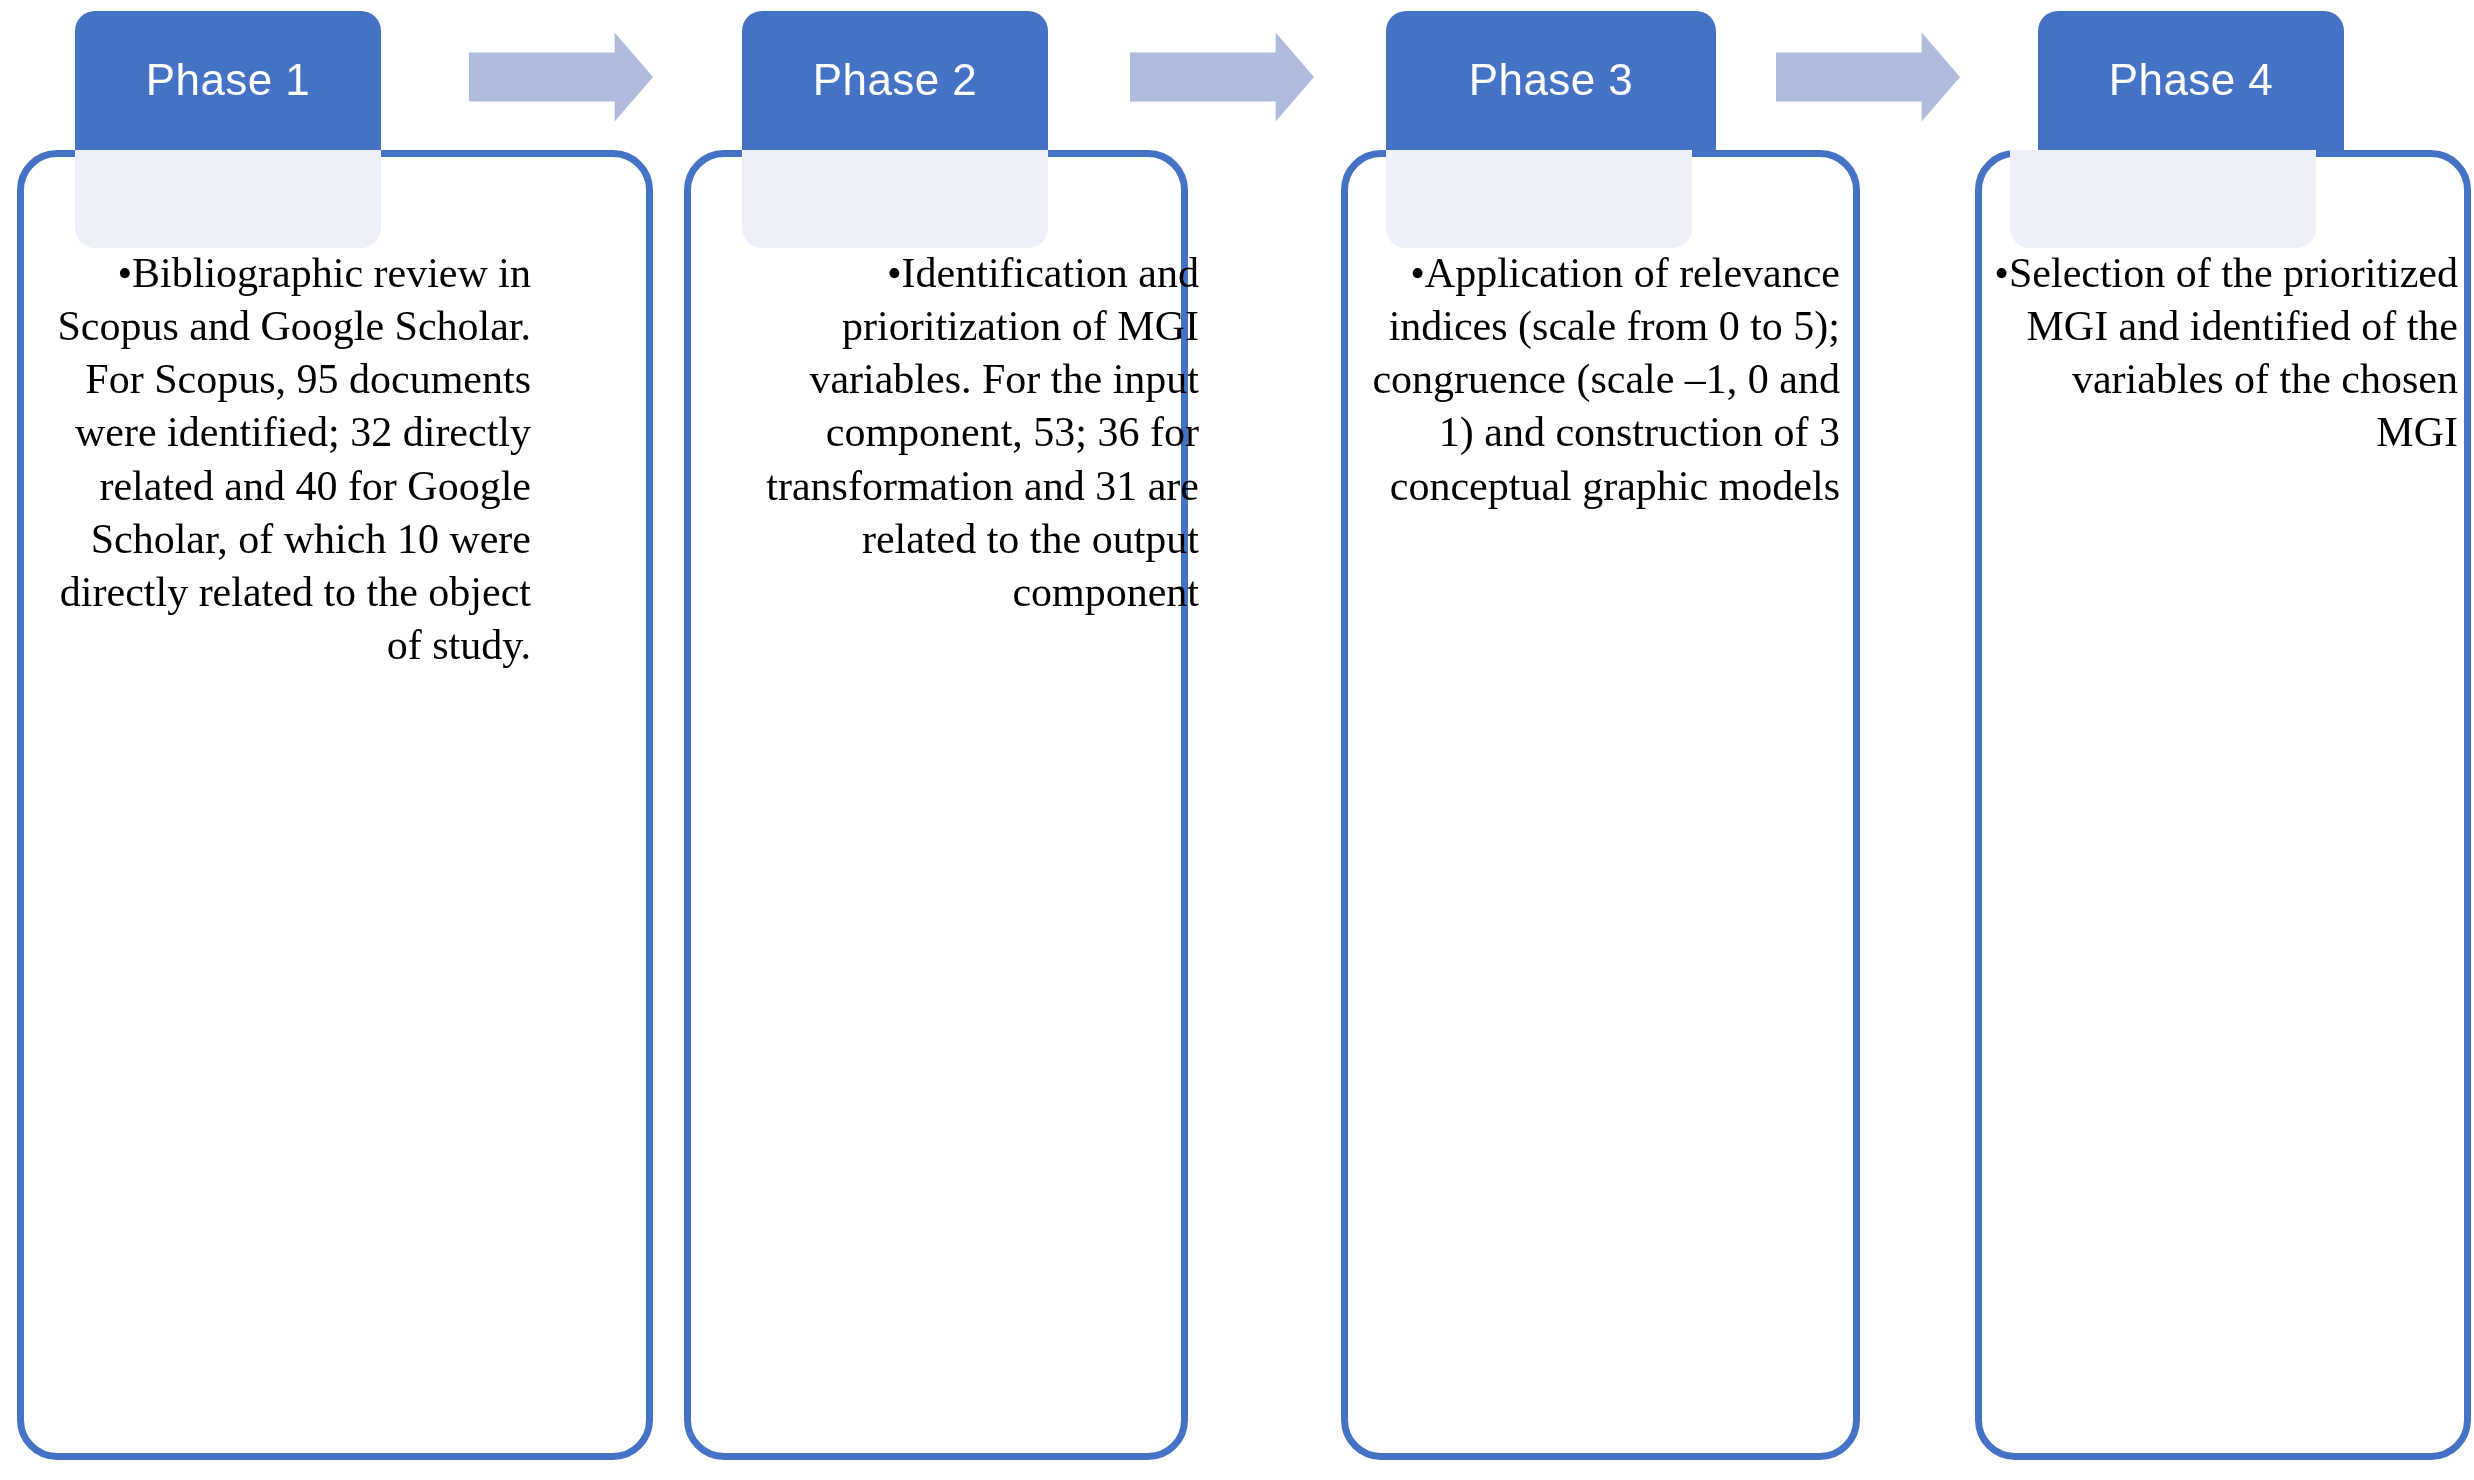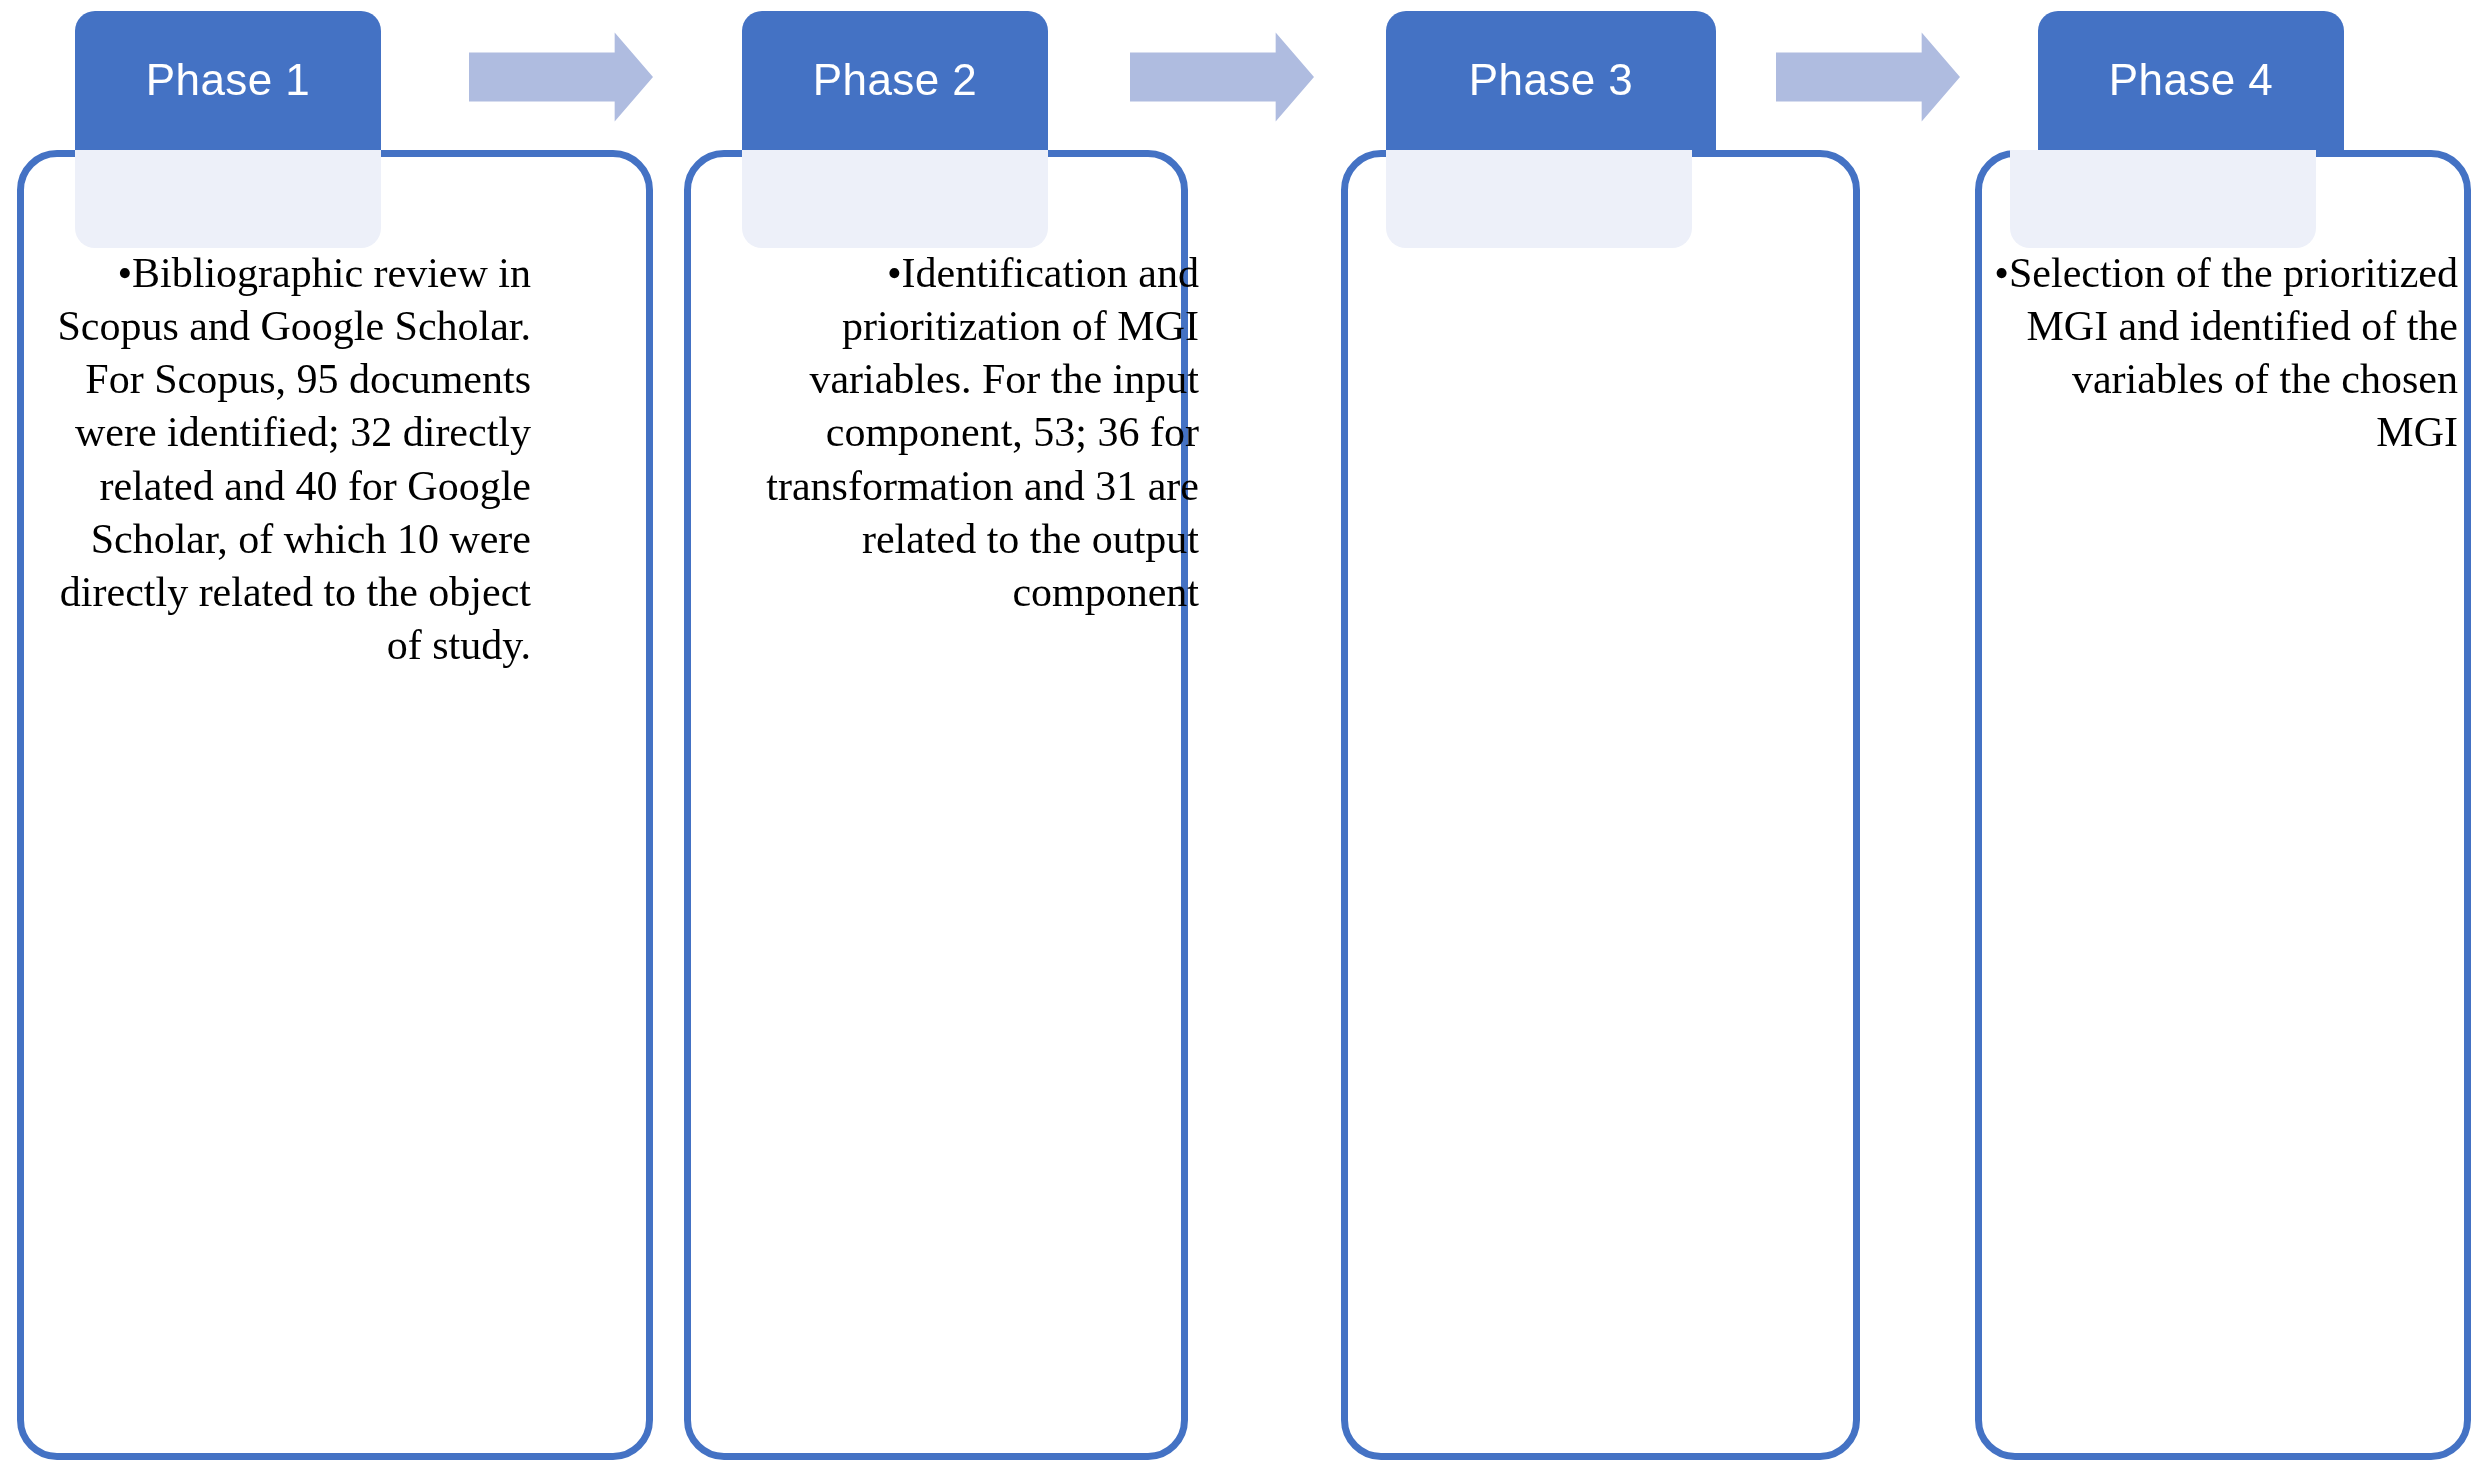--- a/index.html
+++ b/index.html
@@ -118,20 +118,21 @@
     </div>
     <div class="phase-text" style="left:31px; width:484px;"><span class="bullet">•</span><span>Identification and prioritization of MGI variables. For the input component, 53; 36 for transformation and 31 are related to the output component</span></div>
   </div>
 
   <div class="phase-col" style="left:1341px; width:519px;">
     <div class="phase-box"></div>
     <div class="phase-band" style="left:45px; width:306px;"></div>
     <div class="phase-tab" style="left:45px; width:330px;">
       <span class="phase-tab-label">Phase 3</span>
     </div>
+    <div class="phase-text" style="left:20px; width:479px;"><span class="bullet">•</span><span>Application of relevance indices (scale from 0 to 5); congruence (scale –1, 0 and 1) and construction of 3 conceptual graphic models</span></div>
   </div>
 
   <div class="phase-col" style="left:1975px; width:496px;">
     <div class="phase-box"></div>
     <div class="phase-band" style="left:35px; width:306px;"></div>
     <div class="phase-tab" style="left:35px; width:306px;margin-left:28px;">
       <span class="phase-tab-label">Phase 4</span>
     </div>
     <div class="phase-text" style="left:14px; width:469px;"><span class="bullet">•</span><span>Selection of the prioritized MGI and identified of the variables of the chosen MGI</span></div>
   </div>

